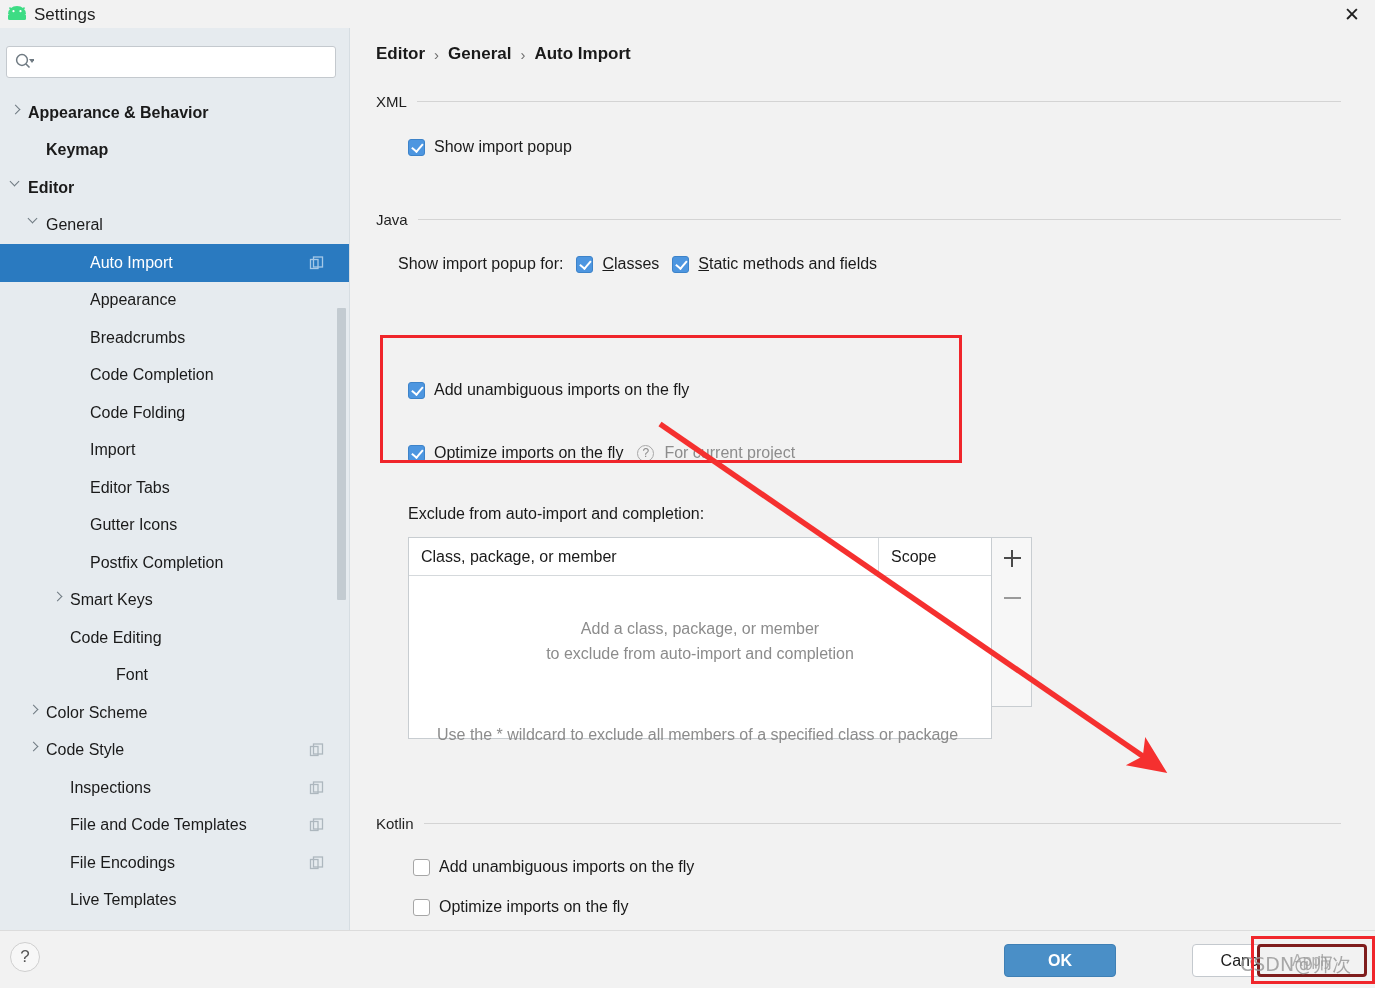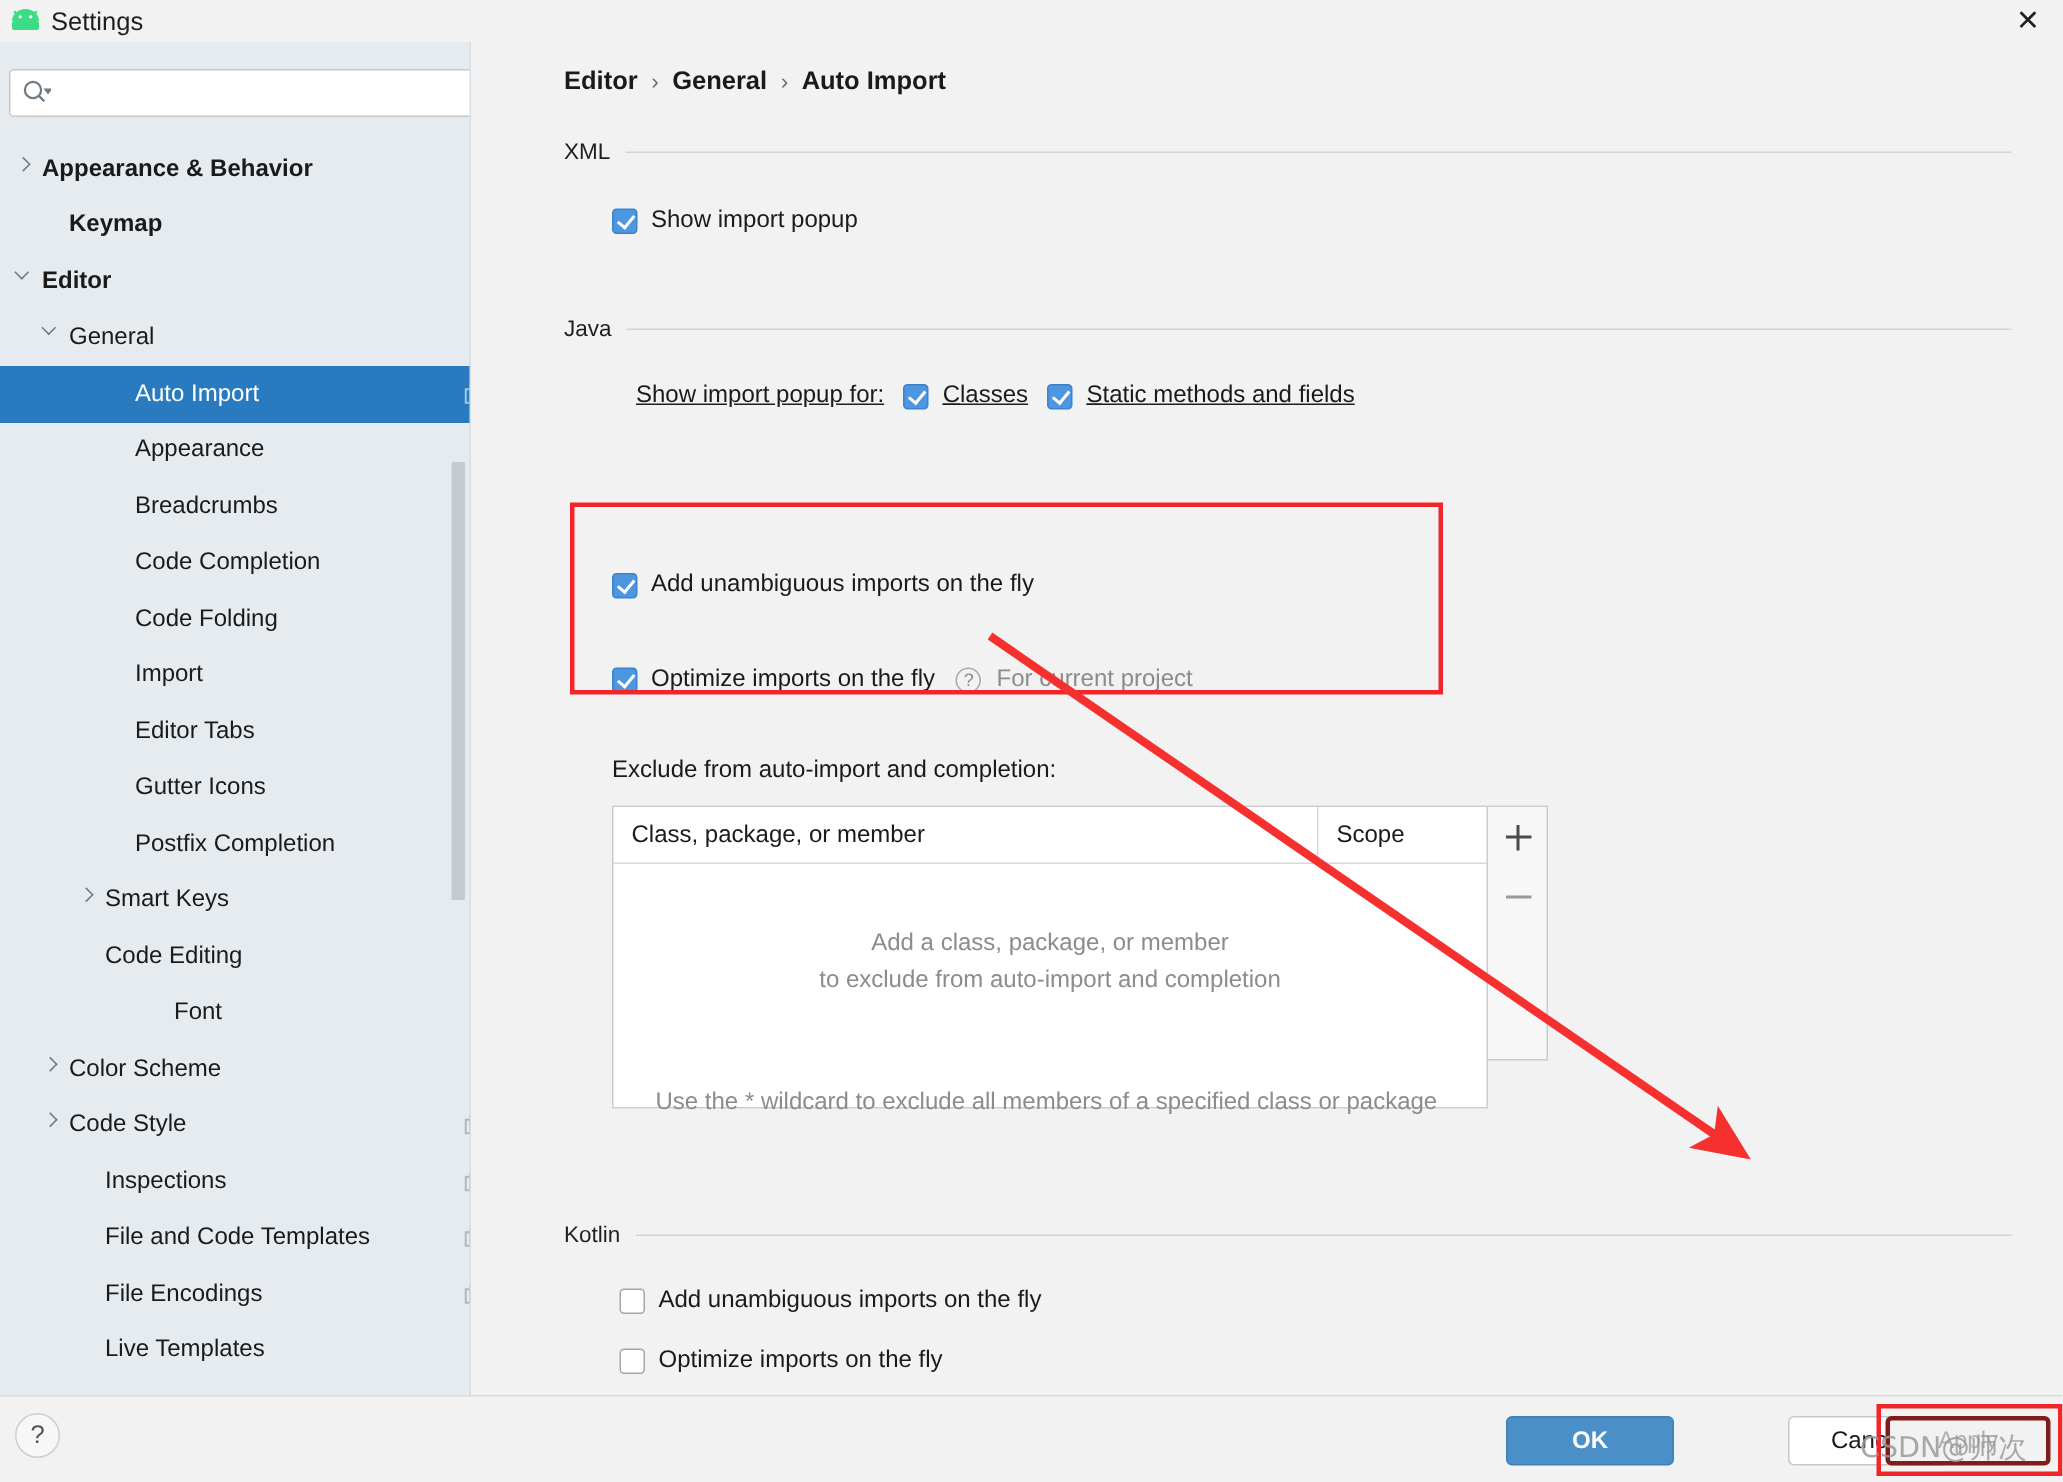--- a/index.html
+++ b/index.html
@@ -33,21 +33,21 @@
   }
   .close-btn {
     position: absolute; right: 0; top: 0; width: 46px; height: 28px;
     display: flex; align-items: center; justify-content: center;
     font-size: 19px; color: #1f1f1f; cursor: pointer;
     font-family: "DejaVu Sans", sans-serif;
   }
 
   
   .sidebar {
-    position: absolute; left: 0; top: 28px; width: 314px; height: 902px;
+    position: absolute; left: 0; top: 28px; width: 350px; height: 902px;
     background: #e6ebef;
     border-right: 1px solid #d6dde2;
     overflow: hidden;
   }
   .search-wrap {
     position: absolute; left: 6px; top: 18px; width: 330px; height: 32px;
     background: #ffffff;
     border: 1px solid #c4c9ce;
     border-radius: 3px;
     display: flex; align-items: center;
@@ -426,21 +426,21 @@
     <div class="row" style="left:57px; top:110px;">
       <span class="cb on"></span>
       <span class="cb-label">Show import popup</span>
     </div>
 
     <div class="group-header" style="top:183px;">
       <span>Java</span>
       <span class="line"></span>
     </div>
 
-    <div class="row" style="left:73px; top:227px;text-decoration:underline;">
+    <div class="row" style="left:47px; top:227px;">
       <span class="lbl">Show import popup for:</span>
       <span class="cb on" style="margin-left:13px;"></span>
       <span class="cb-label"><span class="mnem">C</span><span>lasses</span></span>
       <span class="cb on" style="margin-left:13px;"></span>
       <span class="cb-label"><span class="mnem">S</span><span>tatic methods and fields</span></span>
     </div>
 
 
     <div class="row" style="left:57px; top:353px;">
       <span class="cb on"></span>

